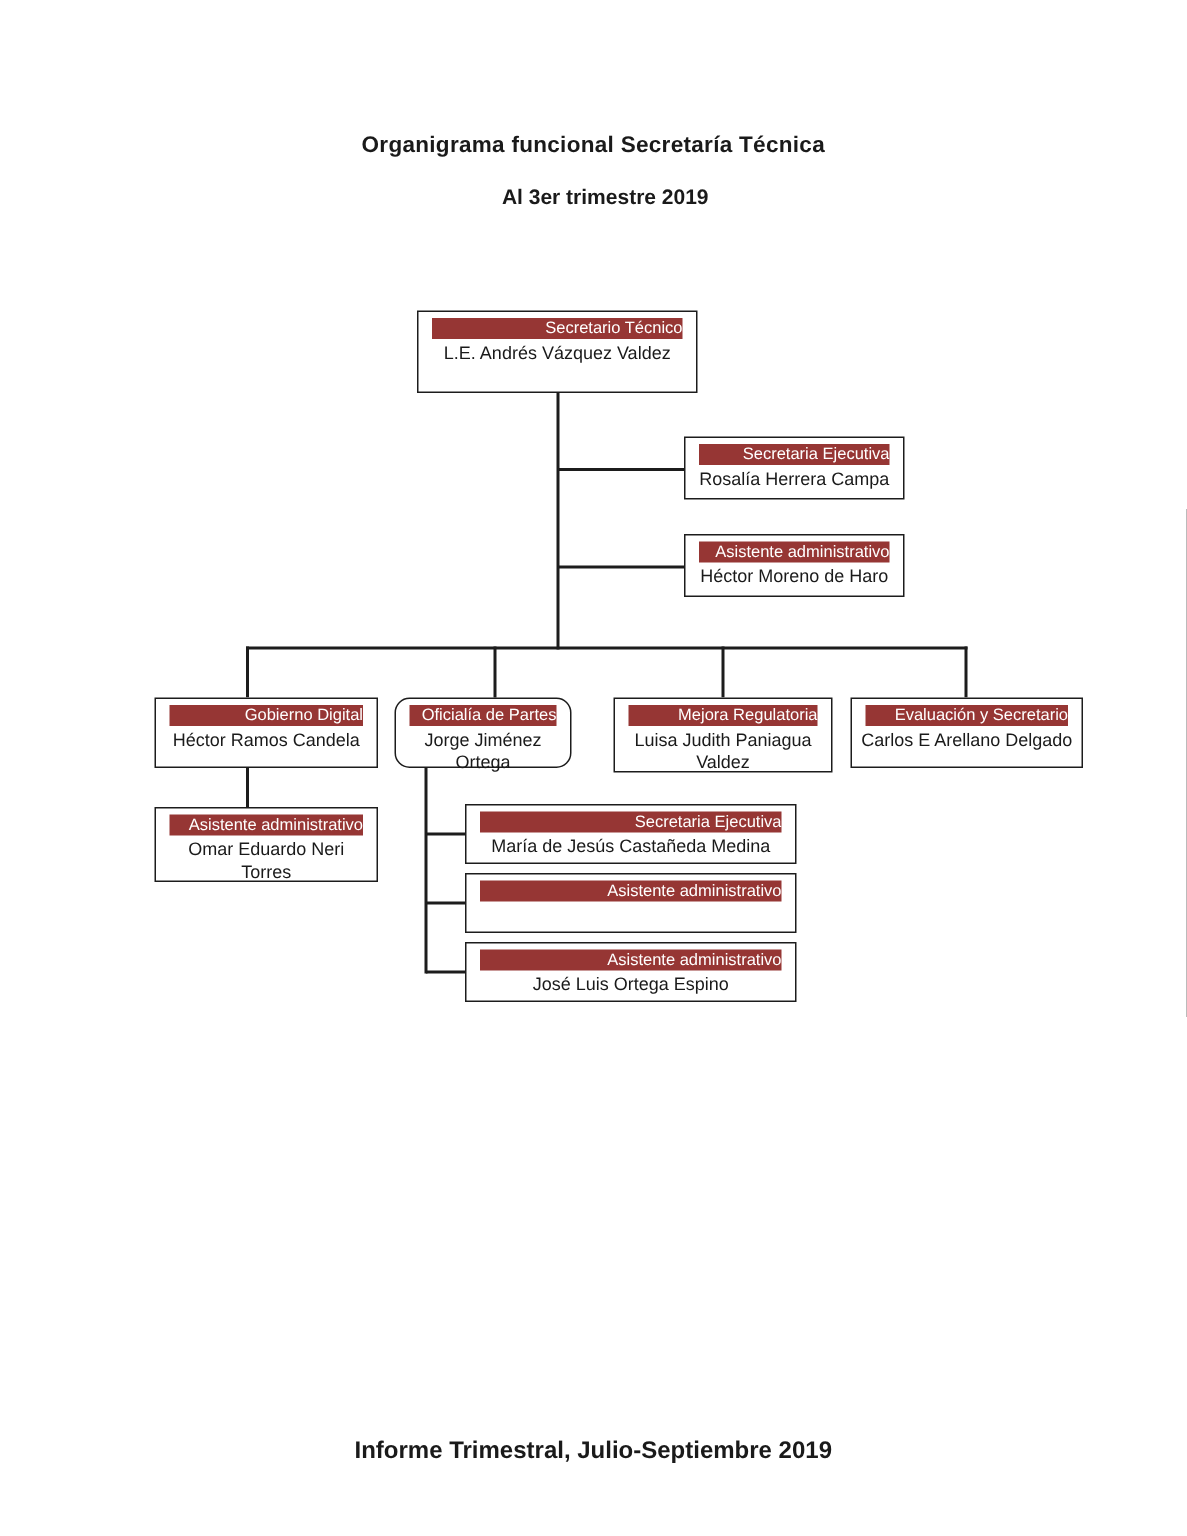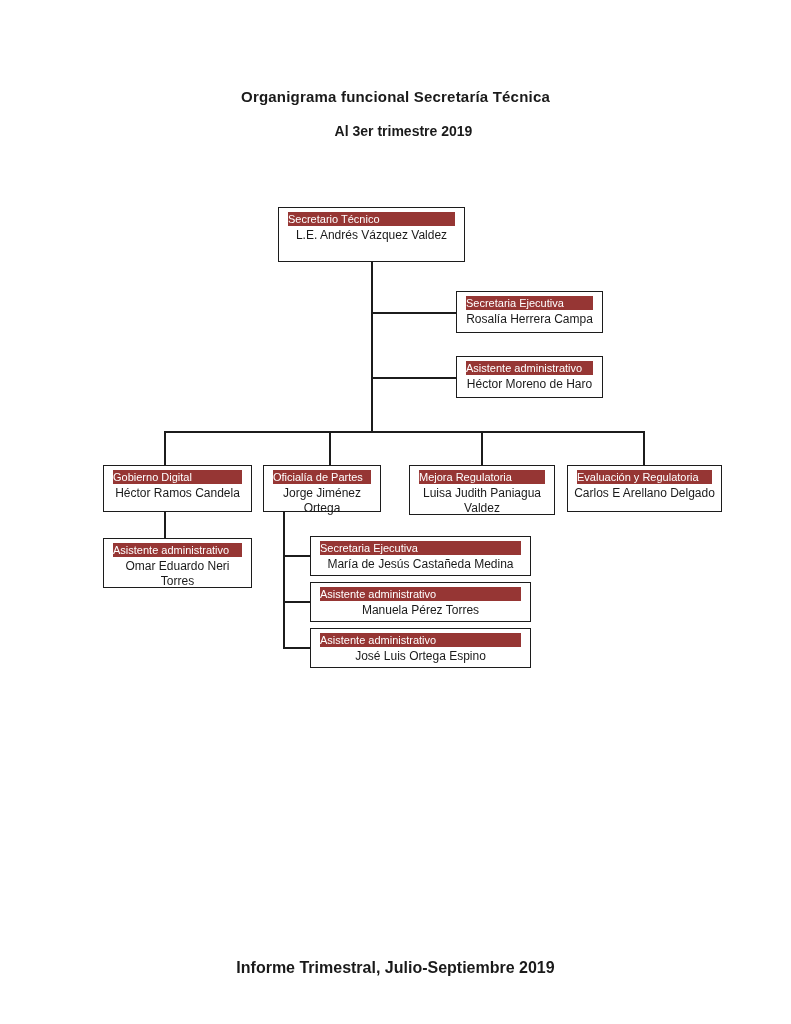--- a/index.html
+++ b/index.html
@@ -51,21 +51,21 @@
     background: #ffffff;
     border: 1.5px solid var(--line-color);
   }
   .node .bar {
     margin: 4px 9px 2px 9px;
     background: var(--bar-color);
     color: var(--bar-text);
     font-size: 11px;
     line-height: 14px;
     height: 14px;
-    text-align: left;
+    text-align: right;
     white-space: nowrap;
     overflow: hidden;
   }
   .node .person {
     font-size: 12px;
     line-height: 15px;
     text-align: center;
     padding: 0 4px;
   }
   .line {
@@ -108,45 +108,44 @@
   </div>
   <div class="node" style="left:456px; top:356px; width:147px; height:42px;">
     <div class="bar">Asistente administrativo</div>
     <div class="person">Héctor Moreno de Haro</div>
   </div>
 
   <div class="node" style="left:103px; top:465px; width:149px; height:47px;">
     <div class="bar">Gobierno Digital</div>
     <div class="person">Héctor Ramos Candela</div>
   </div>
-  <div class="node" style="left:263px; top:465px; width:118px; height:47px;">
+  <div class="node" style="left:263px; top:465px; width:118px; height:47px;border-radius:10px;">
     <div class="bar">Oficialía de Partes</div>
     <div class="person">Jorge Jiménez Ortega</div>
   </div>
   <div class="node" style="left:409px; top:465px; width:146px; height:50px;">
     <div class="bar">Mejora Regulatoria</div>
     <div class="person">Luisa Judith Paniagua Valdez</div>
   </div>
   <div class="node" style="left:567px; top:465px; width:155px; height:47px;">
-    <div class="bar">Evaluación y Regulatoria</div>
+    <div class="bar">Evaluación y Secretario</div>
     <div class="person">Carlos E Arellano Delgado</div>
   </div>
 
   <div class="node" style="left:103px; top:538px; width:149px; height:50px;">
     <div class="bar">Asistente administrativo</div>
     <div class="person">Omar Eduardo Neri Torres</div>
   </div>
 
   <div class="node" style="left:310px; top:536px; width:221px; height:40px;">
     <div class="bar">Secretaria Ejecutiva</div>
     <div class="person">María de Jesús Castañeda Medina</div>
   </div>
   <div class="node" style="left:310px; top:582px; width:221px; height:40px;">
     <div class="bar">Asistente administrativo</div>
-    <div class="person">Manuela Pérez Torres</div>
   </div>
   <div class="node" style="left:310px; top:628px; width:221px; height:40px;">
     <div class="bar">Asistente administrativo</div>
     <div class="person">José Luis Ortega Espino</div>
   </div>
 
   <div class="doc-footer">Informe Trimestral, Julio-Septiembre 2019</div>
 
 </div>
 

